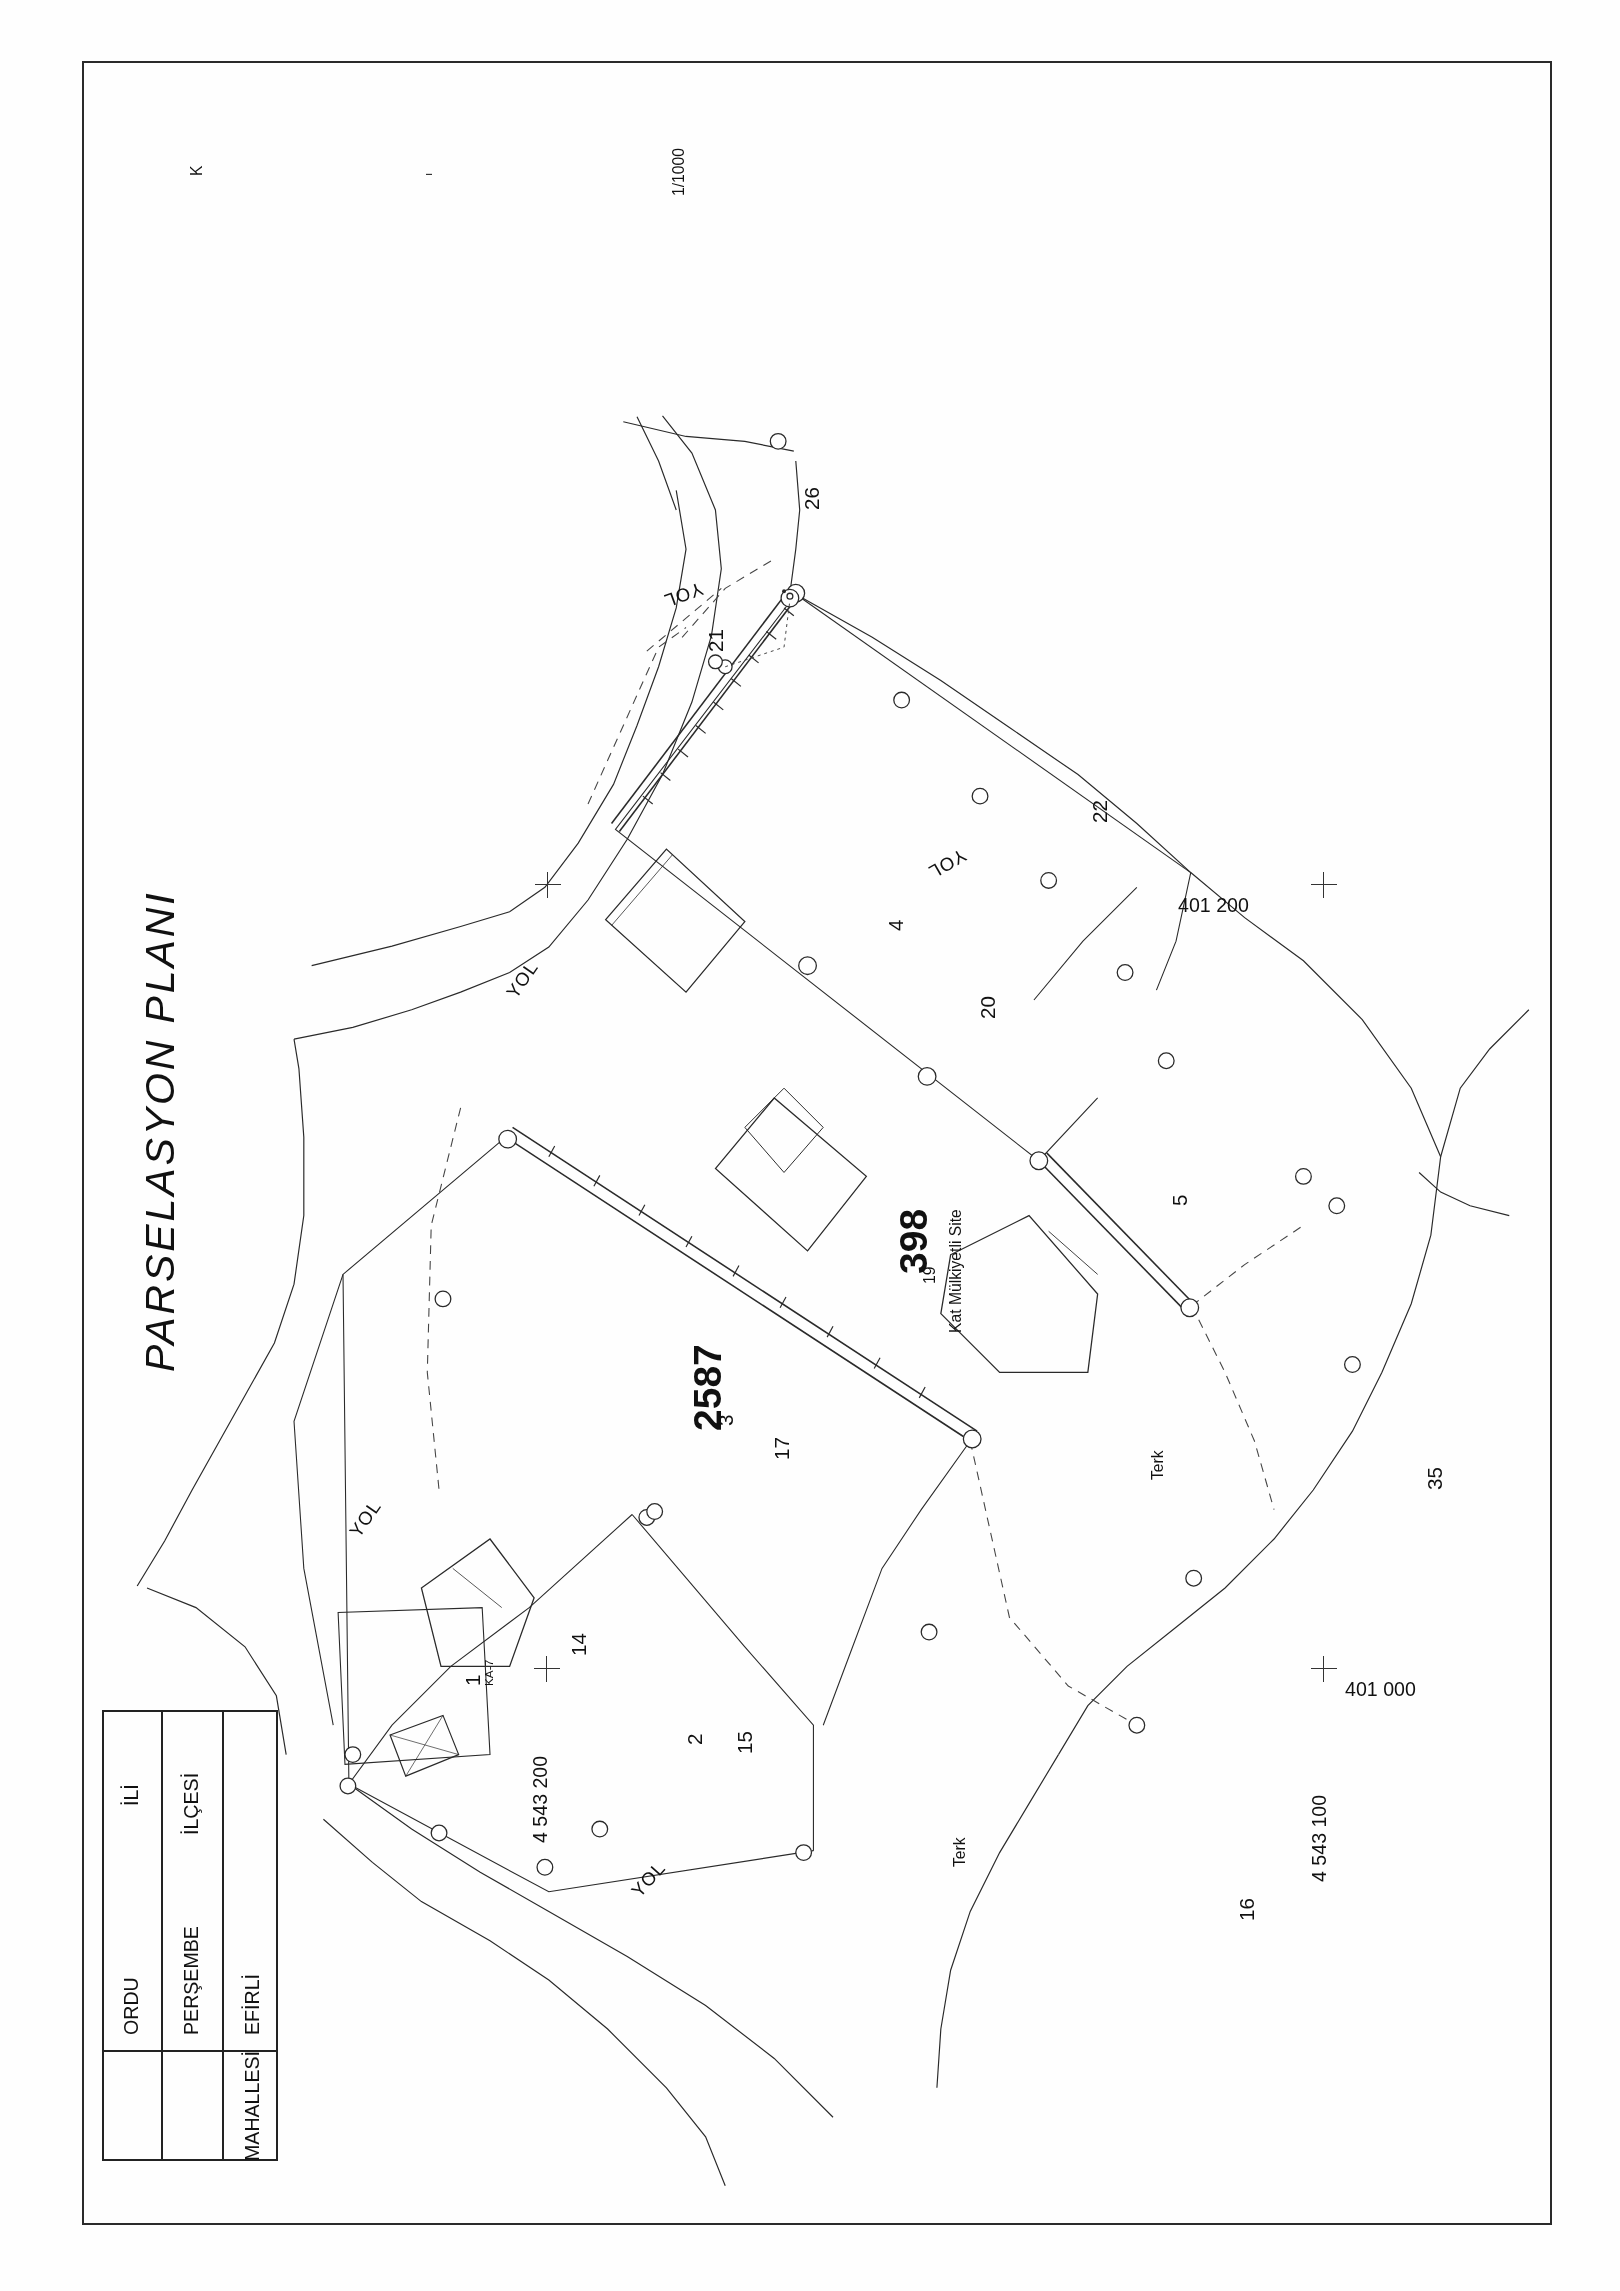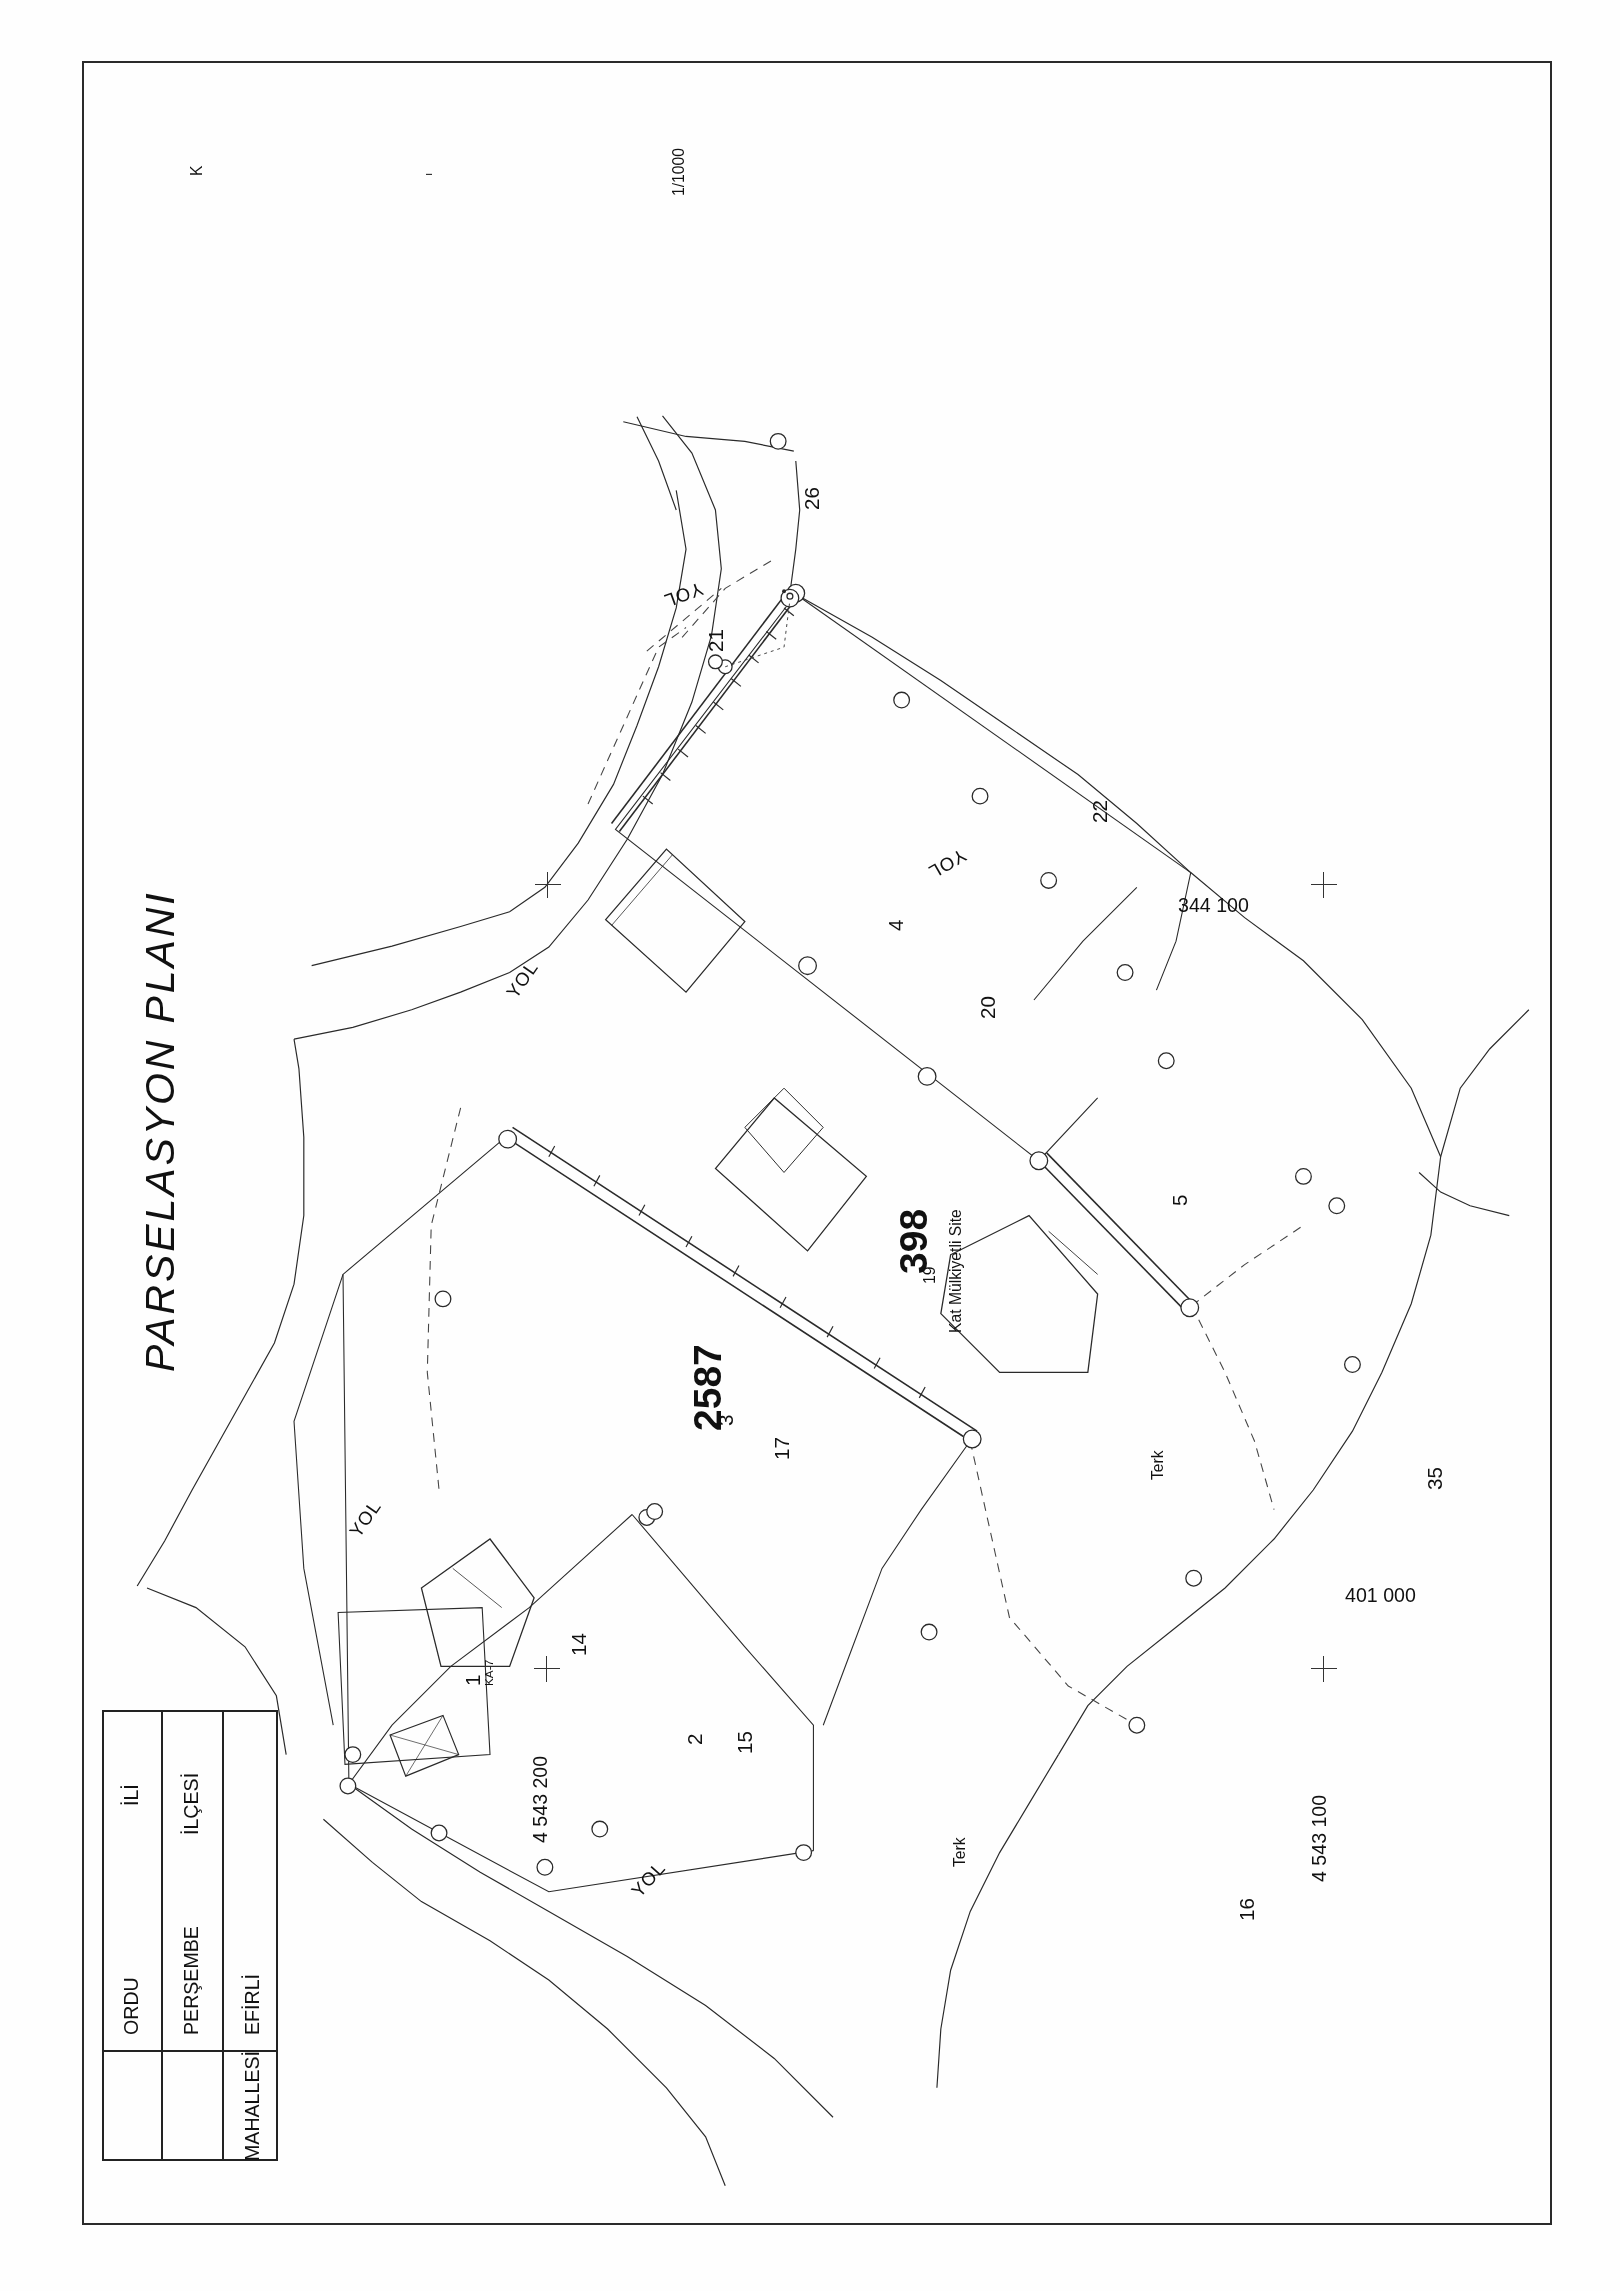--- a/index.html
+++ b/index.html
@@ -257,22 +257,22 @@
       </g>
     </g>
   </svg>
 
   <div class="lbl rot title" style="left:137px; top:1372px;">PARSELASYON  PLANI</div>
 
   <div class="lbl rot small" style="left:188px; top:176px;">K</div>
   <div class="lbl rot small" style="left:670px; top:196px;">1/1000</div>
   <div class="lbl rot tiny" style="left:421px; top:176px;">ı</div>
 
-  <div class="lbl coord" style="left:1178px; top:894px;">344 100</div>
-  <div class="lbl coord" style="left:1345px; top:1584px;">401 000</div>
+  <div class="lbl coord" style="left:1178px; top:894px;">401 200</div>
+  <div class="lbl coord" style="left:1345px; top:1678px;">401 000</div>
   <div class="lbl rot coord" style="left:529px; top:1843px;">4 543 200</div>
   <div class="lbl rot coord" style="left:1308px; top:1882px;">4 543 100</div>
 
   <div class="cross" style="left:535px; top:872px;"></div>
   <div class="cross" style="left:534px; top:1656px;"></div>
   <div class="cross" style="left:1311px; top:1656px;"></div>
   <div class="cross" style="left:1311px; top:872px;"></div>
 
   <div class="lbl rot big-parcel" style="left:686px; top:1431px;">2587</div>
   <div class="lbl rot big-parcel" style="left:892px; top:1274px;">398</div>

